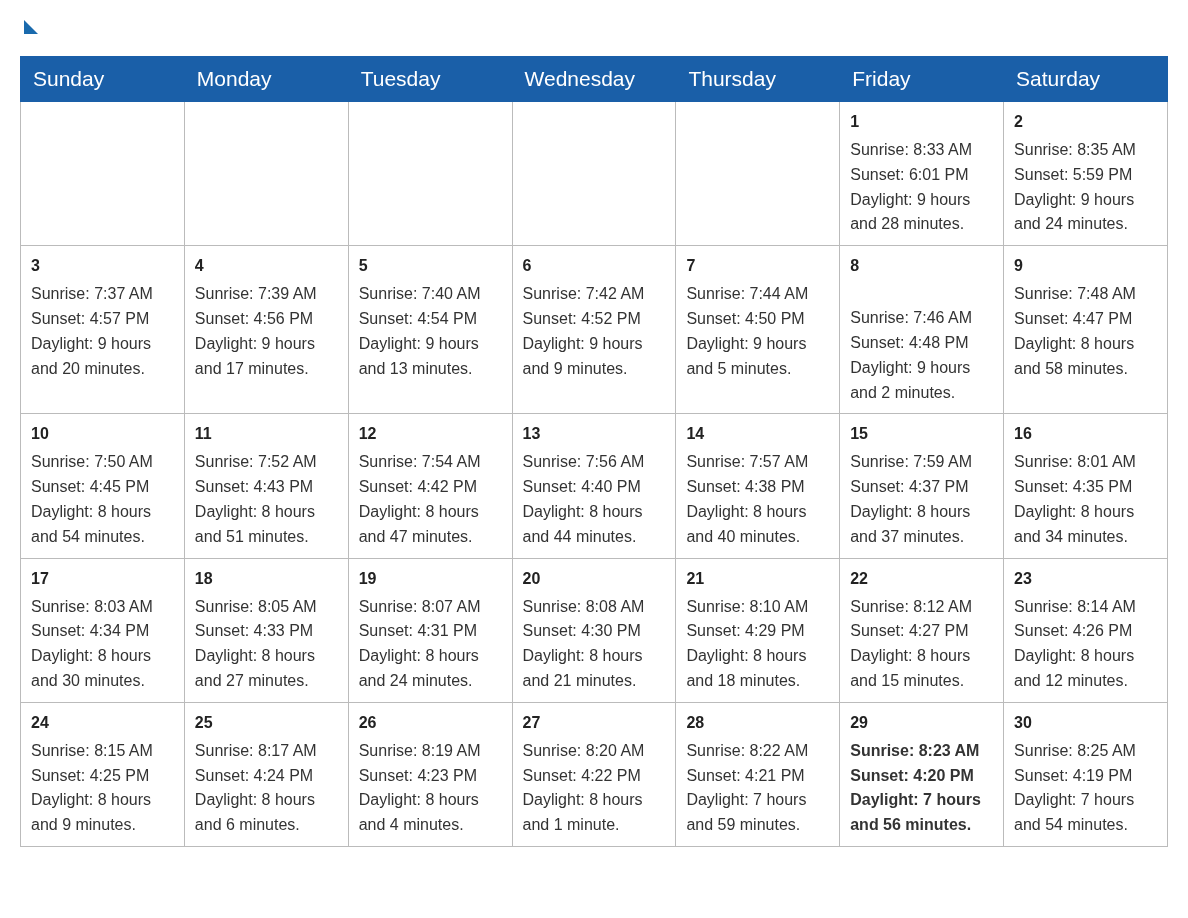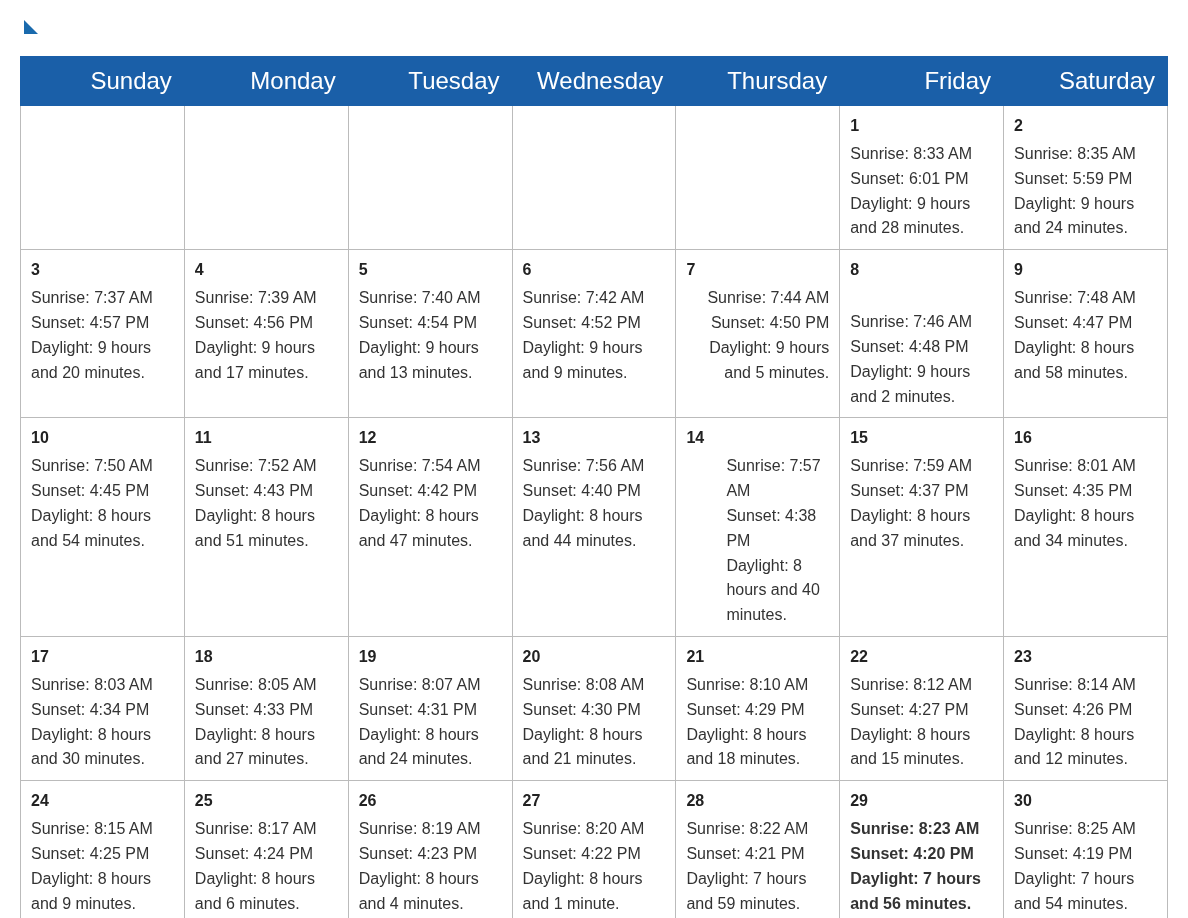--- a/index.html
+++ b/index.html
@@ -59,24 +59,24 @@
       margin-top: 4px;
     }
     .calendar {
       width: 100%;
       border-collapse: collapse;
       border: 1px solid #999;
     }
     .calendar th {
       background-color: #1a5fa8;
       color: #fff;
-      font-size: 24px;
+      font-size: 21px;
       font-weight: normal;
       padding: 10px 12px;
-      text-align: right;
+      text-align: left;
       border: 1px solid #1a5fa8;
     }
     .calendar td {
       vertical-align: top;
       padding: 8px 10px;
       border: 1px solid #bbb;
       width: calc(100% / 7);
       min-height: 110px;
       font-size: 13px;
       color: #333;
@@ -173,21 +173,21 @@
 Daylight: 9 hours and 13 minutes.</div>
         </td>
         <td>
           <span class="day-number">6</span>
           <div class="day-info" style="white-space: pre-line;">Sunrise: 7:42 AM
 Sunset: 4:52 PM
 Daylight: 9 hours and 9 minutes.</div>
         </td>
         <td>
           <span class="day-number">7</span>
-          <div class="day-info" style="white-space: pre-line; text-align: right;">Sunrise: 7:44 AM
+          <div class="day-info" style="white-space: pre-line;">Sunrise: 7:44 AM
 Sunset: 4:50 PM
 Daylight: 9 hours and 5 minutes.</div>
         </td>
         <td>
           <span class="day-number">8</span>
           <div class="day-info" style="white-space: pre-line; margin-top: 28px;">Sunrise: 7:46 AM
 Sunset: 4:48 PM
 Daylight: 9 hours and 2 minutes.</div>
         </td>
         <td>
@@ -217,21 +217,21 @@
 Daylight: 8 hours and 47 minutes.</div>
         </td>
         <td>
           <span class="day-number">13</span>
           <div class="day-info" style="white-space: pre-line;">Sunrise: 7:56 AM
 Sunset: 4:40 PM
 Daylight: 8 hours and 44 minutes.</div>
         </td>
         <td>
           <span class="day-number">14</span>
-          <div class="day-info" style="white-space: pre-line; margin-left: 40px;">Sunrise: 7:57 AM
+          <div class="day-info" style="white-space: pre-line;">Sunrise: 7:57 AM
 Sunset: 4:38 PM
 Daylight: 8 hours and 40 minutes.</div>
         </td>
         <td>
           <span class="day-number">15</span>
           <div class="day-info" style="white-space: pre-line;">Sunrise: 7:59 AM
 Sunset: 4:37 PM
 Daylight: 8 hours and 37 minutes.</div>
         </td>
         <td>

